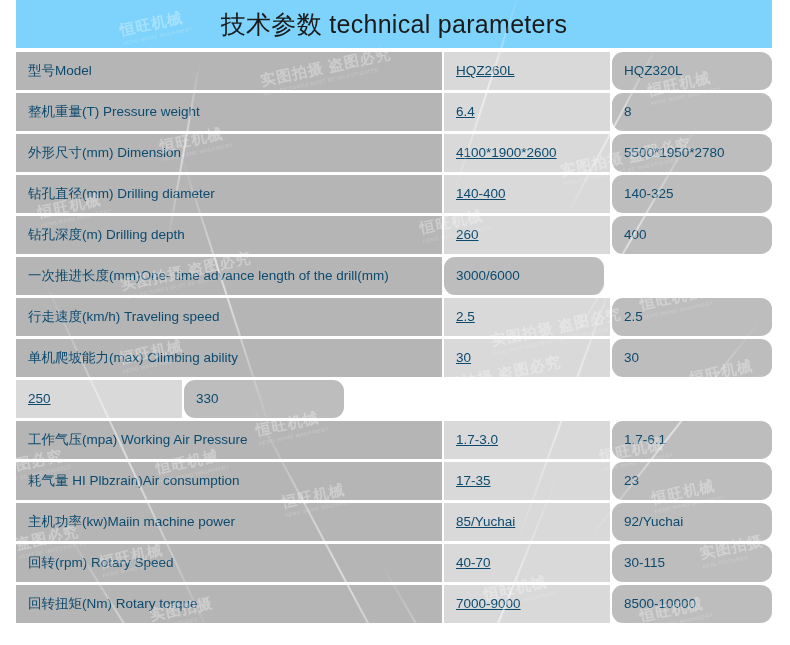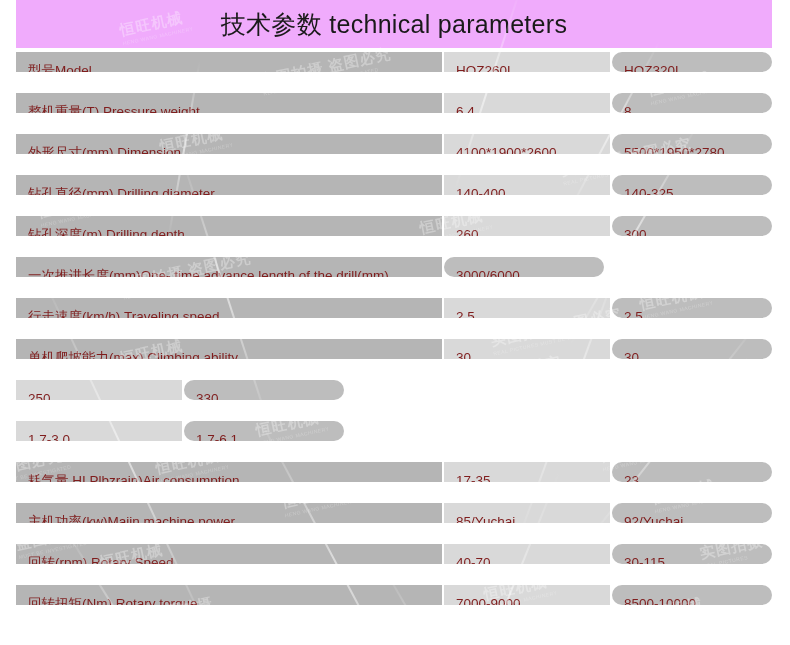--- a/index.html
+++ b/index.html
@@ -24,21 +24,21 @@
     background: #ffffff;
   }
 
   
   .title-banner {
     position: absolute;
     left: 16px;
     top: 0;
     width: 756px;
     height: 48px;
-    background: #f0abfc;
+    background: #7dd3fc;
     overflow: hidden;
   }
   .title-banner-text {
     position: absolute;
     left: 0;
     top: 0;
     width: 100%;
     height: 48px;
     line-height: 48px;
     text-align: center;
@@ -56,24 +56,24 @@
     top: 52px;
     width: 756px;
   }
   .spec-row {
     display: flex;
     height: 38px;
     margin-bottom: 3px;
     position: relative;
   }
   .cell {
-    height: 20px;
+    height: 38px;
     line-height: 38px;
     font-size: 13.5px;
-    color: #7f1d1d;
+    color: #0c4a6e;
     padding-left: 12px;
     box-sizing: border-box;
     white-space: nowrap;
     overflow: hidden;
     position: relative;
     z-index: 2;
   }
   .cell-label {
     width: 426px;
     background: #b5b5b5;
@@ -151,41 +151,42 @@
         <div class="cell cell-b">5500*1950*2780</div>
       </div>
       <div class="spec-row">
         <div class="cell cell-label">钻孔直径(mm) Drilling diameter</div>
         <div class="cell cell-a">140-400</div>
         <div class="cell cell-b">140-325</div>
       </div>
       <div class="spec-row">
         <div class="cell cell-label">钻孔深度(m) Drilling depth</div>
         <div class="cell cell-a">260</div>
-        <div class="cell cell-b">300</div>
+        <div class="cell cell-b">400</div>
       </div>
       <div class="spec-row">
         <div class="cell cell-label">一次推进长度(mm)One- time advance length of the drill(mm)</div>
         <div class="cell cell-b">3000/6000</div>
       </div>
       <div class="spec-row">
         <div class="cell cell-label">行走速度(km/h) Traveling speed</div>
         <div class="cell cell-a">2.5</div>
         <div class="cell cell-b">2.5</div>
       </div>
       <div class="spec-row">
         <div class="cell cell-label">单机爬坡能力(max) Climbing ability</div>
         <div class="cell cell-a">30</div>
         <div class="cell cell-b">30</div>
       </div>
       <div class="spec-row">
         <div class="cell cell-a">250</div>
         <div class="cell cell-b">330</div>
       </div>
       <div class="spec-row">
+        <div class="cell cell-label">工作气压(mpa) Working Air Pressure</div>
         <div class="cell cell-a">1.7-3.0</div>
         <div class="cell cell-b">1.7-6.1</div>
       </div>
       <div class="spec-row">
         <div class="cell cell-label">耗气量 HI Plbzrain)Air consumption</div>
         <div class="cell cell-a">17-35</div>
         <div class="cell cell-b">23</div>
       </div>
       <div class="spec-row">
         <div class="cell cell-label">主机功率(kw)Maiin machine power</div>

